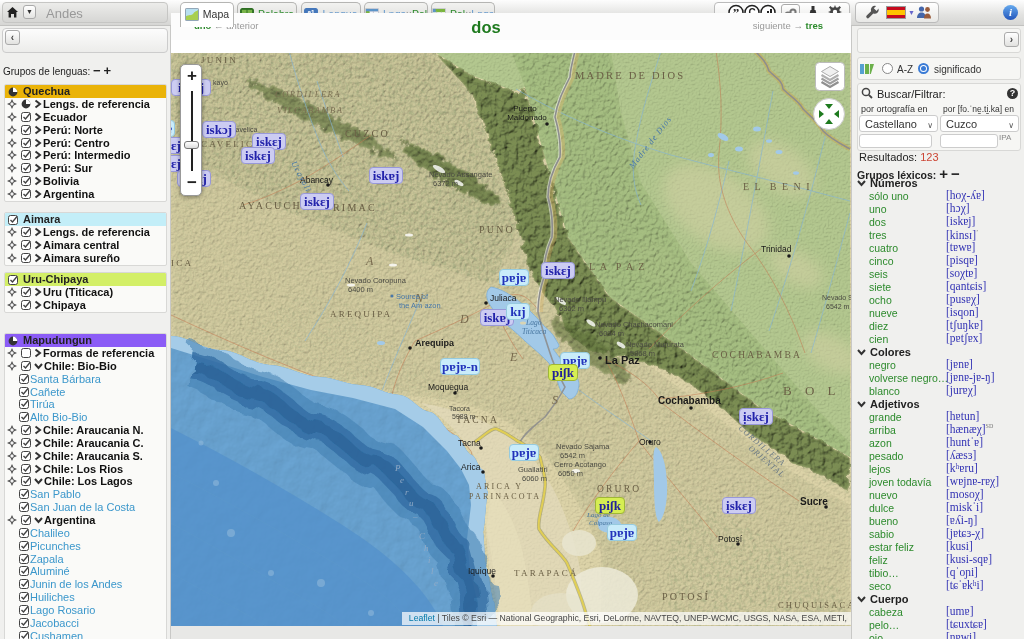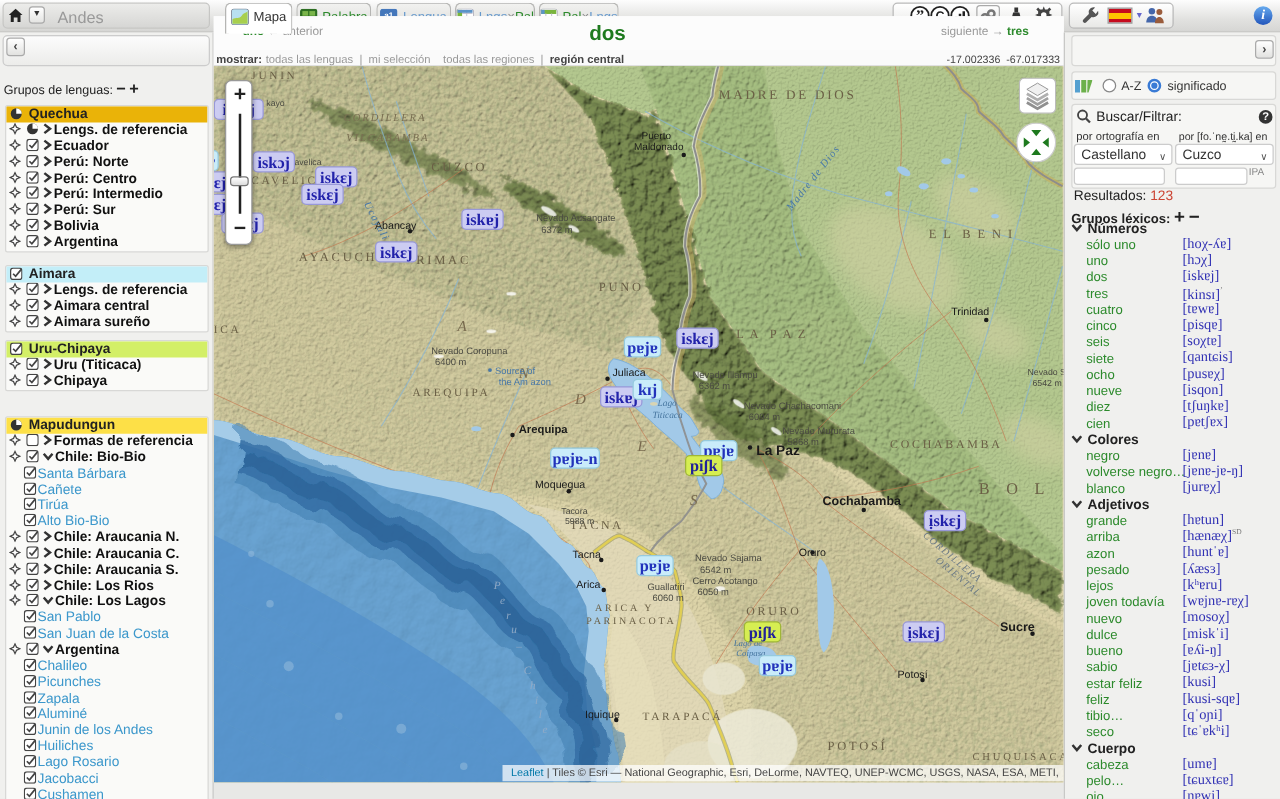--- a/index.html
+++ b/index.html
@@ -253,21 +253,21 @@
             <path d="M5 0L6.6 3.4 10 5 6.6 6.6 5 10 3.4 6.6 0 5 3.4 3.4Z" fill="#444"></path>
             <path d="M5 2.2L5.8 4.2 7.8 5 5.8 5.8 5 7.8 4.2 5.8 2.2 5 4.2 4.2Z" fill="#fff"></path>
           </svg><span style="width:3px;display:inline-block"></span><svg class="ici" width="10" height="10" viewBox="0 0 10 10">
             <rect x=".5" y=".5" width="9" height="9" rx="2" fill="#fff" stroke="#444"></rect>
             <path d="M2.5 5l2 2 4.5-5.5" stroke="#444" stroke-width="1.4" fill="none"></path>
           </svg><span style="width:2px;display:inline-block"></span><svg class="ici" width="8" height="10" viewBox="0 0 8 10">
             <path d="M1.5 1.5L6 5 1.5 8.5" stroke="#333" stroke-width="2" fill="none"></path>
           </svg><b>Chipaya</b></div>
       </div>
       <div class="lgroup" style="top:307px;height:320px">
-        <div class="ghead" style="background:#fde047;position:relative">Mapudungun<span style="position:absolute;left:3px;top:1px"><svg class="ici" width="10" height="10" viewBox="0 0 10 10">
+        <div class="ghead" style="background:#8b5cf6;position:relative">Mapudungun<span style="position:absolute;left:3px;top:1px"><svg class="ici" width="10" height="10" viewBox="0 0 10 10">
               <circle cx="5" cy="5" r="4.4" fill="#333"></circle>
               <path d="M5 5L5 .6A4.4 4.4 0 0 1 9.4 5Z" fill="#fff"></path>
             </svg></span></div>
         <div class="lrow" style="padding-left:2px"><svg class="ici" width="10" height="10" viewBox="0 0 10 10">
             <path d="M5 0L6.6 3.4 10 5 6.6 6.6 5 10 3.4 6.6 0 5 3.4 3.4Z" fill="#444"></path>
             <path d="M5 2.2L5.8 4.2 7.8 5 5.8 5.8 5 7.8 4.2 5.8 2.2 5 4.2 4.2Z" fill="#fff"></path>
           </svg><span style="width:3px;display:inline-block"></span><svg class="ici" width="10" height="10" viewBox="0 0 10 10">
             <rect x=".5" y=".5" width="9" height="9" rx="2" fill="#fff" stroke="#444"></rect>
           </svg><span style="width:2px;display:inline-block"></span><svg class="ici" width="8" height="10" viewBox="0 0 8 10">
             <path d="M1.5 1.5L6 5 1.5 8.5" stroke="#333" stroke-width="2" fill="none"></path>
@@ -396,25 +396,20 @@
             <path d="M2.5 5l2 2 4.5-5.5" stroke="#444" stroke-width="1.4" fill="none"></path>
           </svg><span class="leaf">Cushamen</span></div>
       </div>
     </div>
 </div>
 <div id="mapcol">
   <div id="navbar">
     <span style="position:absolute;left:23px;top:7px;font-size:9.5px"><b style="color:#2c8a2c">uno</b> <span style="color:#999">← anterior</span></span>
     <span style="position:absolute;left:0;width:630px;text-align:center;top:5px;font-size:16.5px;font-weight:bold;color:#1e7a1e">dos</span>
     <span style="position:absolute;right:28px;top:7px;font-size:9.5px"><span style="color:#999">siguiente →</span> <b style="color:#2c8a2c">tres</b></span>
-  </div>
-  <div id="mostrar">
-    <span style="position:absolute;left:2px;top:2px;color:#444;font-weight:bold">mostrar:</span>
-    <span style="position:absolute;left:39px;top:2px">&nbsp;todas las lenguas&nbsp; |&nbsp; mi selección&nbsp;&nbsp;&nbsp;&nbsp;todas las regiones&nbsp; |&nbsp; <b style="color:#444">región central</b></span>
-    <span style="position:absolute;right:3px;top:2px;color:#444;font-size:8.5px">-17.002336&nbsp; -67.017333</span>
   </div>
   <div id="map">
     <svg id="msvg" width="680" height="573" viewBox="0 0 680 573">
         <defs>
 <filter id="grain" x="-2%" y="-2%" width="104%" height="104%">
  <feTurbulence type="fractalNoise" baseFrequency="0.55 0.5" numOctaves="2" seed="7" result="n"></feTurbulence>
  <feDiffuseLighting in="n" lighting-color="#ffffff" surfaceScale="1.3" diffuseConstant="1.1" result="l">
               <feDistantLight azimuth="235" elevation="60"></feDistantLight>
             </feDiffuseLighting>
  <feComposite in="l" in2="SourceGraphic" operator="arithmetic" k1="1" k2="0" k3="0" k4="0" result="m"></feComposite>

